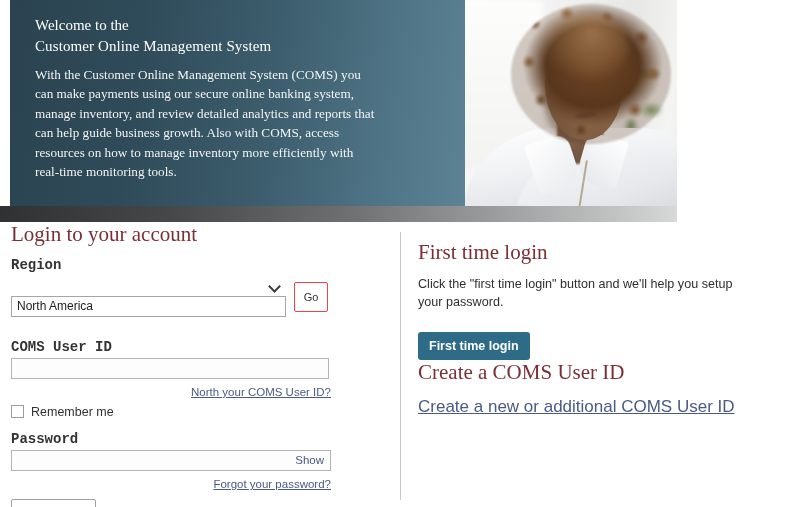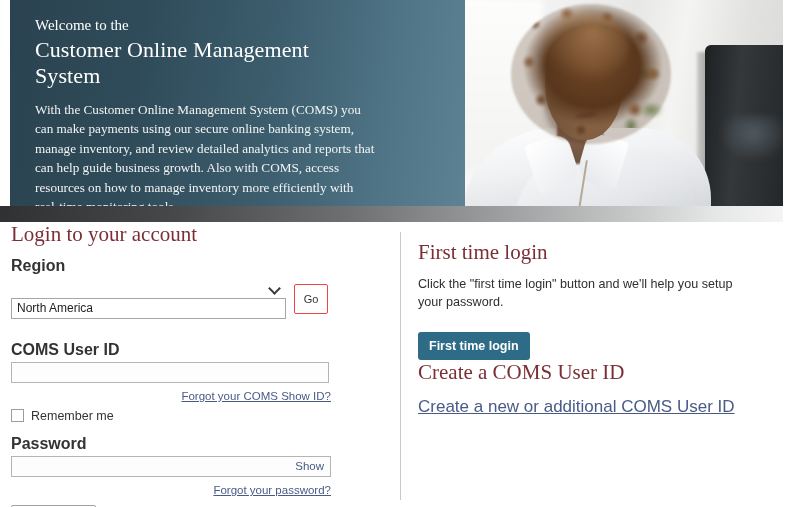--- a/index.html
+++ b/index.html
@@ -9,21 +9,21 @@
     width: 797px; height: 507px;
     background: #ffffff;
     font-family: "Liberation Sans", sans-serif;
     overflow: hidden;
   }
 
   .page { position: relative; width: 797px; height: 507px; background:#fff; }
 
   
   .hero {
-    position: absolute; left: 0; top: 0; width: 783px; height: 222px;
+    position: absolute; left: 0; top: 0; width: 677px; height: 222px;
     overflow: hidden;
   }
   .hero-photo {
     position: absolute; left: 453px; top: 0; width: 344px; height: 222px;
     overflow: hidden;
     background: linear-gradient(175deg, #f2f3f2 0%, #e9eaea 40%, #dddede 100%);
   }
   
   .ph-wall {
     position:absolute; left:0; top:0; width:100%; height:100%;
@@ -156,21 +156,21 @@
     background: linear-gradient(97deg, #2b4350 0%, #2f4b59 28%, #3d5e6e 58%, #4e7384 80%, #5d8294 100%);
   }
   .hero-inner { padding: 16px 90px 0 25px; }
   .hero-welcome {
     font-family: "Liberation Serif", serif;
     font-size: 15px; color: #ffffff; line-height: 1.25; margin: 0 0 2px 0;
     font-weight: 400;
   }
   .hero-title {
     font-family: "Liberation Serif", serif;
-    font-size: 22px; color: #ffffff; line-height: 1.2; margin: 0 0 10px 0;
+    font-size: 15px; color: #ffffff; line-height: 1.2; margin: 0 0 10px 0;
     font-weight: 400; letter-spacing: 0.1px;
   }
   .hero-body {
     font-family: "Liberation Serif", serif;
     font-size: 13.2px; color: #f2f4f4; line-height: 1.48; margin: 0;
     max-width: 352px; font-weight: 400;
   }
   .hero-fade {
     position:absolute; left:0; top:206px; width:797px; height:17px;
     background: linear-gradient(90deg, #2f3133 0%, #46484a 22%, #6e7072 44%, #9a9c9d 62%, #c3c5c5 78%, #e6e7e7 90%, #f7f7f7 100%);
@@ -189,22 +189,22 @@
   h2.section-title {
     font-family: "Liberation Serif", serif;
     font-weight: 400; color: #7b2f35; margin: 0;
     font-size: 21px; line-height: 1.2;
   }
   .col-left h2.section-title { padding-bottom: 10px; }
   .col-right h2.section-title { padding-top: 14px; padding-bottom: 10px; }
 
   label.fld-label {
     display: block;
-    font-size: 16px; font-weight: bold; color: #333333;
-    margin: 0 0 3px 0; font-family: Liberation Sans, sans-serif;
+    font-size: 14px; font-weight: bold; color: #333333;
+    margin: 0 0 3px 0; font-family: Liberation Mono, monospace;
   }
 
   .region-row { display: flex; align-items: center; gap: 8px; }
   .sel-wrap { position: relative; width: 275px; }
   select.region-select {
     -webkit-appearance: none; appearance: none;
     width: 275px; height: 21px;
     border: 1px solid #a6a6a6; background: #ffffff;
     font-size: 12px; color: #222; padding: 0 22px 0 5px;
     font-family: "Liberation Sans", sans-serif;
@@ -343,21 +343,21 @@
             <span class="sel-arrow"></span>
           </div>
           <button class="go-btn">Go</button>
         </div>
       </div>
 
       <div class="grp-userid">
         <label class="fld-label">COMS User ID</label>
         <input class="txt" type="text" placeholder="" style="">
         <div class="link-right">
-          <a class="ulink" href="#">Forgot your COMS Show ID?</a>
+          <a class="ulink" href="#">North your COMS User ID?</a>
         </div>
       </div>
 
       <div class="remember-row">
         <span class="cbox"></span>
         <span class="remember-lbl">Remember me</span>
       </div>
 
       <div class="grp-pass">
         <label class="fld-label">Password</label>

